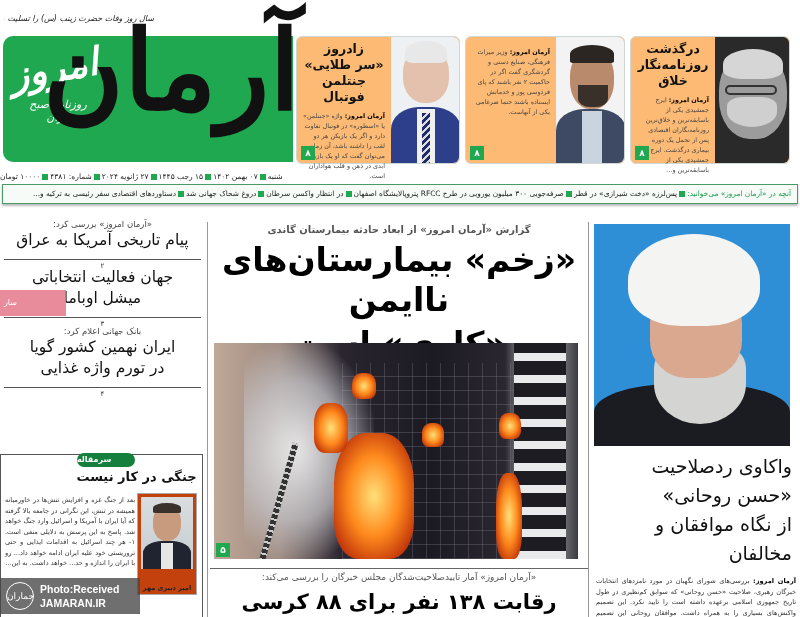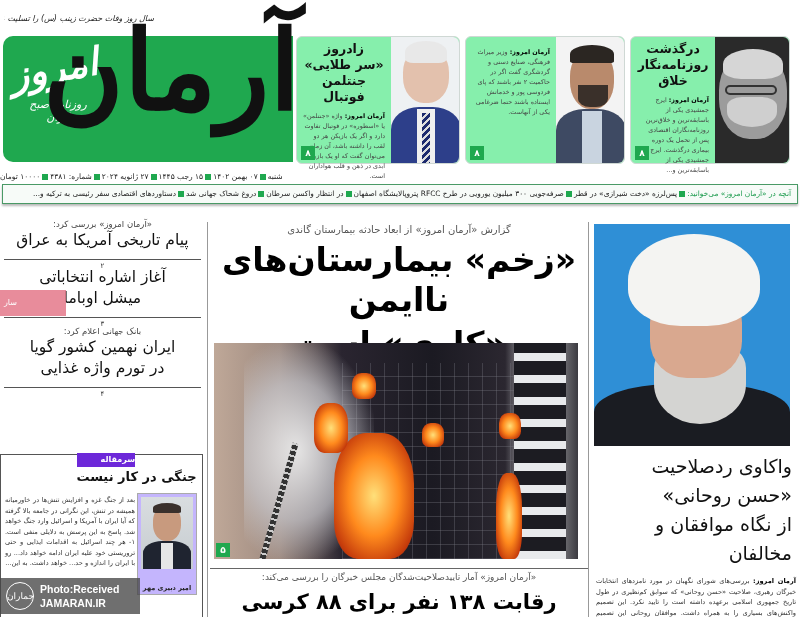--- a/index.html
+++ b/index.html
@@ -29,21 +29,21 @@
   #logo-sub .emrooz { font-size: 38px; font-weight: bold; line-height: 40px; font-family: "DejaVu Serif", serif; font-style: italic; display:block; transform: rotate(-10deg); margin-top: 6px;}
   #logo-sub .tagline { font-size: 11px; font-style: italic; display:block; margin-top: 10px; }
   #logo-main {
     position: absolute; left: 80px; top: -14px; width: 220px; height: 180px;
     font-family: "DejaVu Serif", serif; font-weight: bold; font-size: 110px; color: #111;
     direction: rtl; text-align: center; line-height: 170px; letter-spacing: -6px;
   }
 
   .teaser {
     position: absolute; top: 36px; height: 128px;
-    border: 1px solid #cfd8d4; background: #86efac; border-radius: 6px;
+    border: 1px solid #cfd8d4; background: #fdba74; border-radius: 6px;
   }
   .teaser .photo { position: absolute; top: 0; height: 126px; border-radius: 0 6px 6px 0; overflow: hidden; }
   .teaser .txt { position: absolute; top: 4px; direction: rtl; text-align: right; padding: 0 6px; }
   .teaser .ttl { font-size: 12.5px; font-weight: bold; color: #111; text-align: center; line-height: 16px; }
   .teaser .body { font-size: 6.4px; color: #444; line-height: 10px; margin-top: 6px; }
   .teaser .body b { color: #000; }
   .pg-badge {
     display: inline-block; background: #1fa84f; color: #fff; font-weight: bold;
     font-size: 9px; width: 14px; height: 14px; line-height: 14px; text-align: center;
   }
@@ -75,41 +75,41 @@
     position: absolute; left: 0; top: 72px; width: 66px; height: 26px; background: #e4788a; opacity: .85;
     color: #fff; font-size: 8px; line-height: 26px; text-align: left; padding-left: 4px;
   }
 
   #editorial {
     position: absolute; left: 0; top: 454px; width: 203px; height: 163px; border: 1px solid #555; border-bottom: none;
     direction: rtl;
   }
   #editorial .tag {
     position: absolute; left: 76px; top: -2px; width: 58px; height: 14px;
-    background: #6d28d9; color: #fff; font-size: 8px; font-weight: bold; text-align: right; line-height: 14px;
+    background: #15803d; color: #fff; font-size: 8px; font-weight: bold; text-align: left; line-height: 14px; border-radius: 7px;
   }
   #editorial .etitle { position: absolute; left: 0; width: 100%; top: 14px; text-align: center; font-weight: bold; font-size: 13px; color: #111; margin-left: 35px;}
   #editorial .author-box {
-    position: absolute; left: 136px; top: 38px; width: 60px; height: 102px; border: 1px solid #aaa; background: #c4b5fd;
+    position: absolute; left: 136px; top: 38px; width: 60px; height: 102px; border: 1px solid #aaa; background: #c2410c;
   }
   #editorial .author-photo { position:absolute; left:3px; top:3px; width:52px; height:72px; background: linear-gradient(180deg,#d9dde0 0%,#c6ccd0 100%); overflow:hidden;}
   #editorial .author-name { position:absolute; left:0; right:0; bottom:2px; font-size:6.5px; text-align:center; font-weight:bold; color:#222;}
   #editorial .etext { position: absolute; left: 4px; top: 40px; width: 130px; font-size: 6.6px; line-height: 10.5px; color: #333; text-align: justify; }
 
   #watermark {
     position: absolute; left: 0; top: 578px; width: 140px; height: 36px;
     background: rgba(70,70,70,0.78); color: #fff; font-family: "Liberation Sans", sans-serif;
   }
   #watermark .circle { position:absolute; left:6px; top:4px; width:28px; height:28px; border:1.5px solid #fff; border-radius:50%; font-size:9px; text-align:center; line-height:26px;}
   #watermark .l1 { position:absolute; left:40px; top:5px; font-size: 10.5px; font-weight: bold; }
   #watermark .l2 { position:absolute; left:40px; top:19px; font-size: 10.5px; font-weight: bold; }
 
   
   #center-col { position: absolute; left: 210px; top: 218px; width: 378px; height: 399px; direction: rtl; text-align: center; }
-  #center-col .kicker { font-size: 10px; color: #555; margin-top: 6px; }
+  #center-col .kicker { font-size: 10px; color: #555; margin-top: 6px; font-weight: bold; }
   #center-col .mainhl { font-size: 33px; font-weight: bold; color: #000; line-height: 40px; margin-top: 4px; font-family: "DejaVu Sans", sans-serif; letter-spacing: -0.5px;}
   #fire-photo {
     position: absolute; left: 4px; top: 125px; width: 364px; height: 216px; overflow: hidden;
     background: linear-gradient(90deg, #bfa898 0%, #9e8a80 18%, #2a2530 35%, #1b1a22 60%, #2b2730 80%, #d8dadc 88%, #3b3a40 100%);
   }
   #fire-photo .smoke { position:absolute; left:30px; top:0; width:130px; height:216px; background: radial-gradient(ellipse at 40% 50%, rgba(235,235,235,.95) 0%, rgba(200,200,205,.7) 45%, rgba(160,150,150,0) 75%);}
   #fire-photo .flame { position:absolute; border-radius: 40% 40% 30% 30%; background: radial-gradient(ellipse at center, #ffe07a 0%, #ff8a1d 45%, #c43a0b 80%, rgba(150,30,0,0) 100%); }
   #fire-photo .bld { position:absolute; left:128px; top:20px; width:190px; height:196px;
      background-image: linear-gradient(90deg, rgba(120,120,130,.35) 1px, transparent 1px), linear-gradient(0deg, rgba(120,120,130,.35) 1px, transparent 1px);
      background-size: 14px 14px; }
@@ -210,21 +210,21 @@
 <div id="left-divider"></div>
 <div id="right-divider"></div>
 
 <div id="left-col">
   <div>
     <div class="kicker">«آرمان امروز» بررسی کرد:</div>
     <div class="hl">پیام تاریخی آمریکا به عراق</div>
   </div>
   <div class="sep"><span>۲</span></div>
   <div>
-    <div class="hl">آغاز اشاره انتخاباتی</div>
+    <div class="hl">جهان فعالیت انتخاباتی</div>
     <div class="hl">میشل اوباما</div>
   </div>
   <div id="ad-strip">سار</div>
   <div class="sep"><span>۳</span></div>
   <div>
     <div class="kicker">بانک جهانی اعلام کرد:</div>
     <div class="hl">ایران نهمین کشور گویا</div>
     <div class="hl">در تورم واژه غذایی</div>
   </div>
   <div class="sep"><span>۴</span></div>

